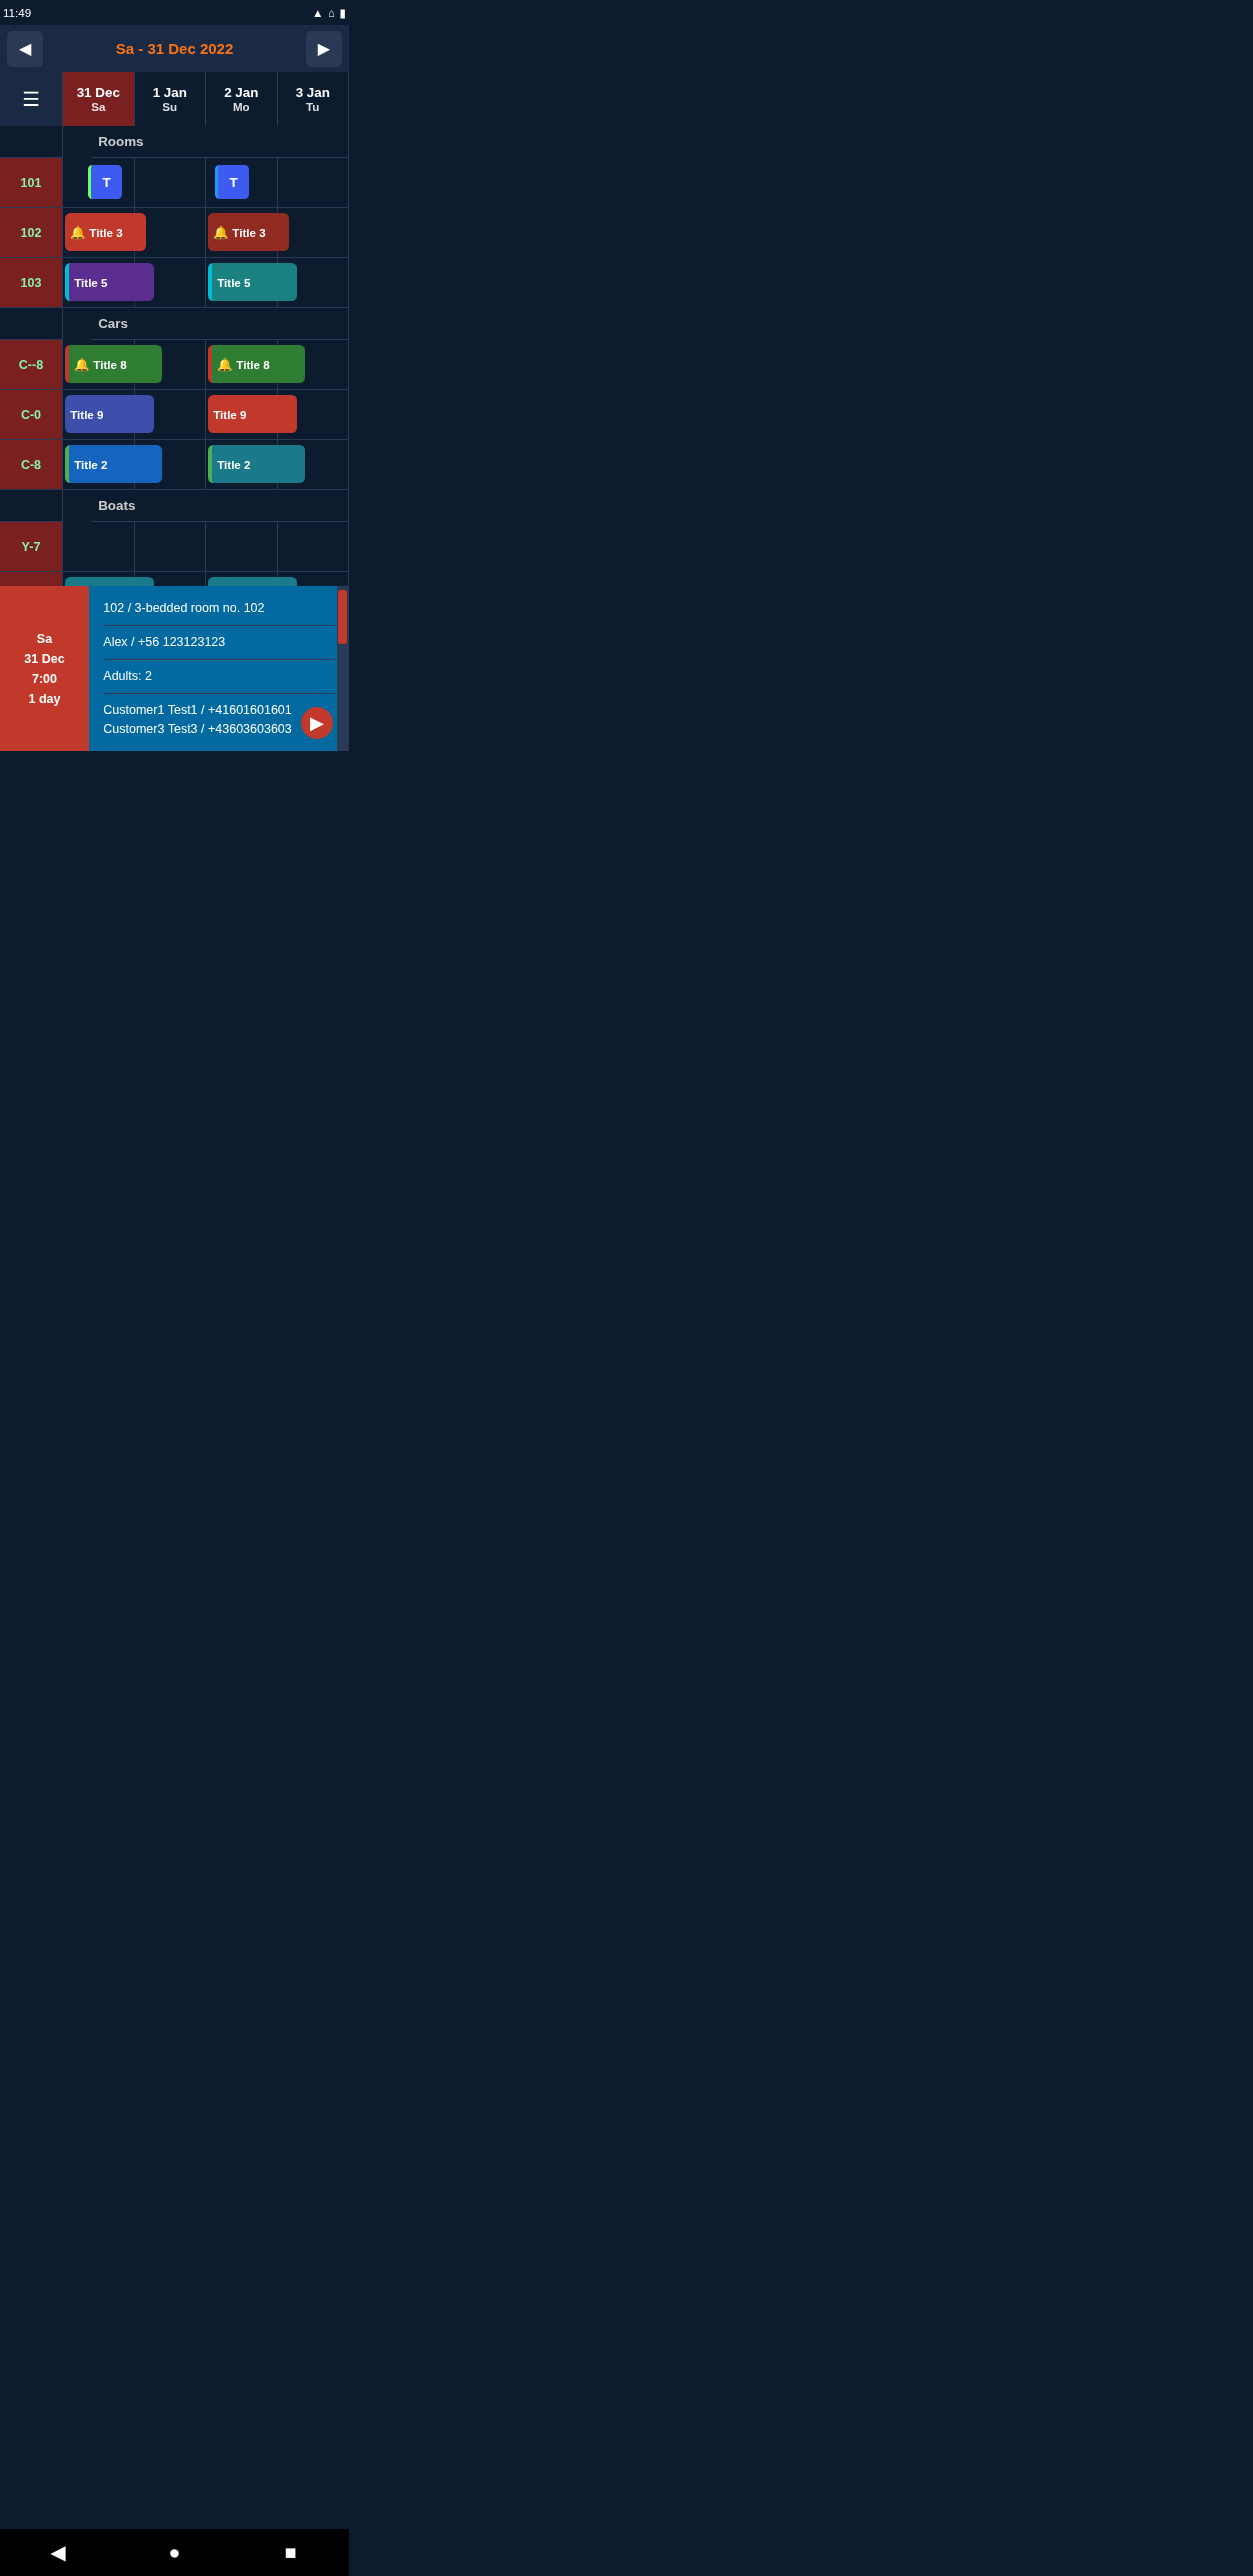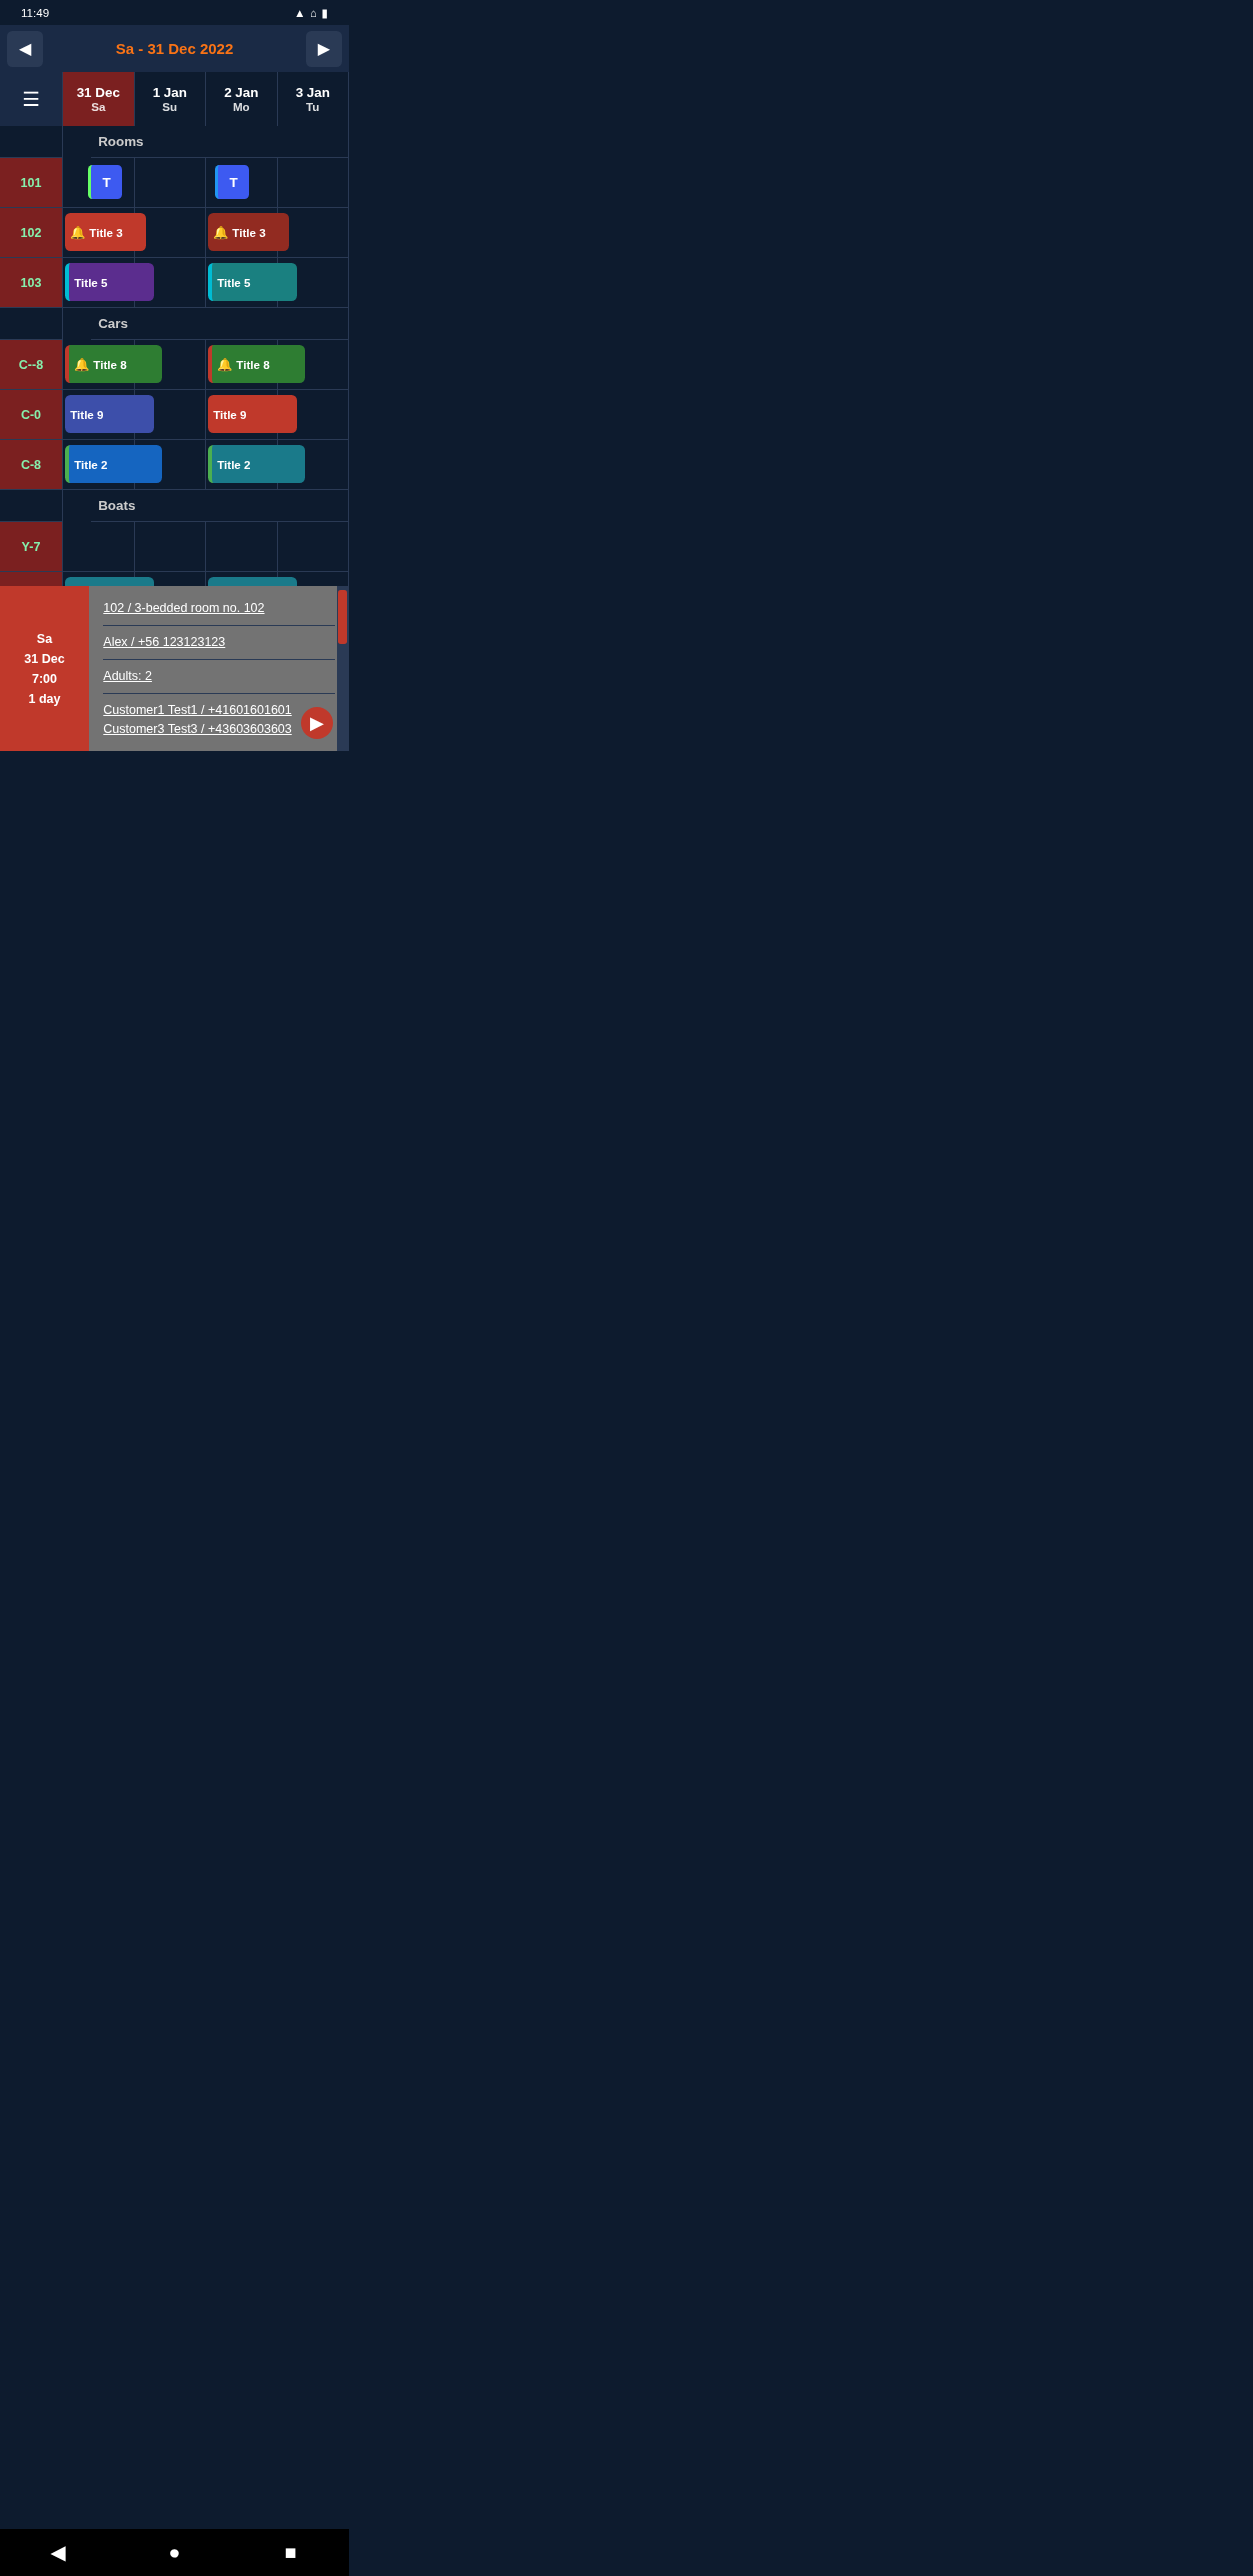--- a/index.html
+++ b/index.html
@@ -12,21 +12,21 @@
       overflow-x: hidden;
       position: relative;
     }
 
     
     .status-bar {
       background: #0d1b2e;
       height: 25px;
       display: flex;
       align-items: center;
-      padding: 0 21px;
+      padding: 0 3px;
       font-size: 11.6px;
       justify-content: space-between;
     }
     .status-right {
       display: flex;
       gap: 4.5px;
       align-items: center;
     }
 
     
@@ -209,24 +209,23 @@
       flex-direction: column;
       align-items: center;
       justify-content: center;
       font-size: 12.5px;
       font-weight: bold;
       color: #fff;
       line-height: 1.6;
     }
     .popup-right {
       flex: 1;
-      background: #737373;
+      background: #0369a1;
       padding: 12.5px 14.3px;
       position: relative;
-      text-decoration: underline;
     }
     .popup-divider {
       height: 0.9px;
       background: #2a3a55;
       margin: 7.2px 0;
     }
     .popup-line {
       font-size: 12.5px;
       color: #fff;
       line-height: 1.5;

